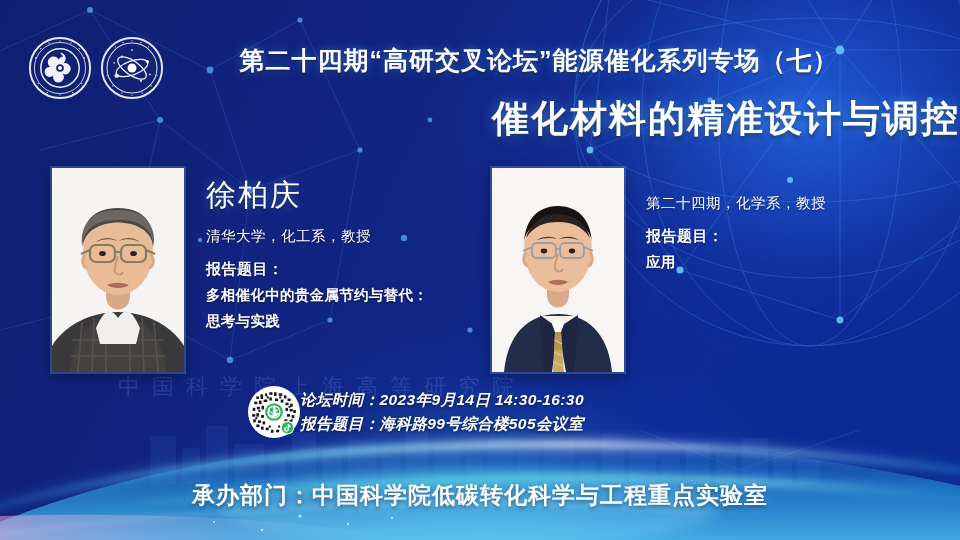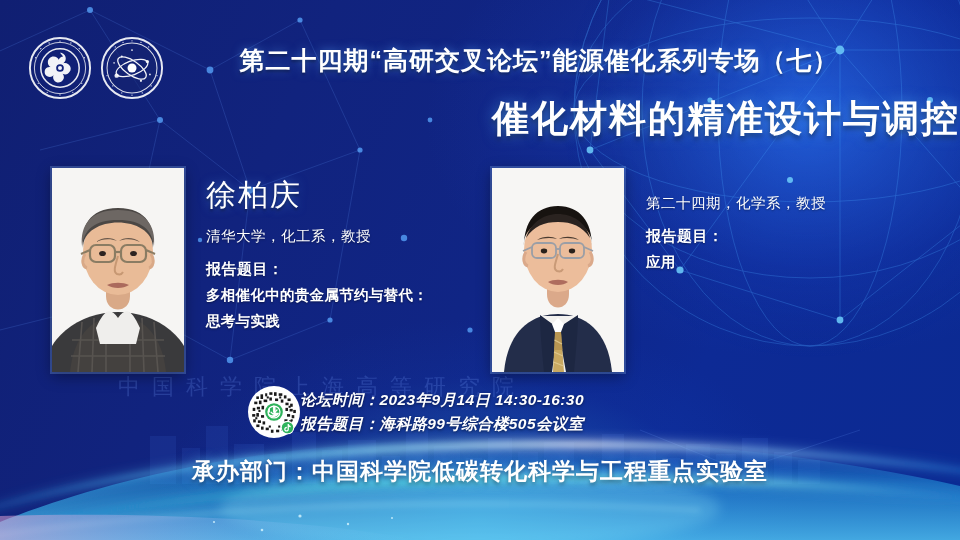--- a/index.html
+++ b/index.html
@@ -71,21 +71,21 @@
     text-shadow:0 1px 2px rgba(0,0,0,.4);}
 
   
   .details{position:absolute;left:248px;top:386px;display:flex;align-items:center;}
   .qr{width:52px;height:52px;flex:0 0 auto;}
   .det-text{color:#fff;font-style:italic;}
   .det-line{font-size:15.5px;font-weight:bold;letter-spacing:.4px;line-height:1.55;
     text-shadow:0 1px 3px rgba(0,0,0,.5);}
 
   .organizer{
-    position:absolute;left:0;right:0;top:456px;text-align:center;
+    position:absolute;left:0;right:0;top:480px;text-align:center;
     color:#fff;font-weight:bold;font-size:23px;letter-spacing:1px;
     text-shadow:0 0 12px rgba(90,180,255,.55),0 2px 4px rgba(0,0,0,.5);
   }
 </style>
 </head>
 <body>
 
 <div id="poster">
 
   <div class="bg">

